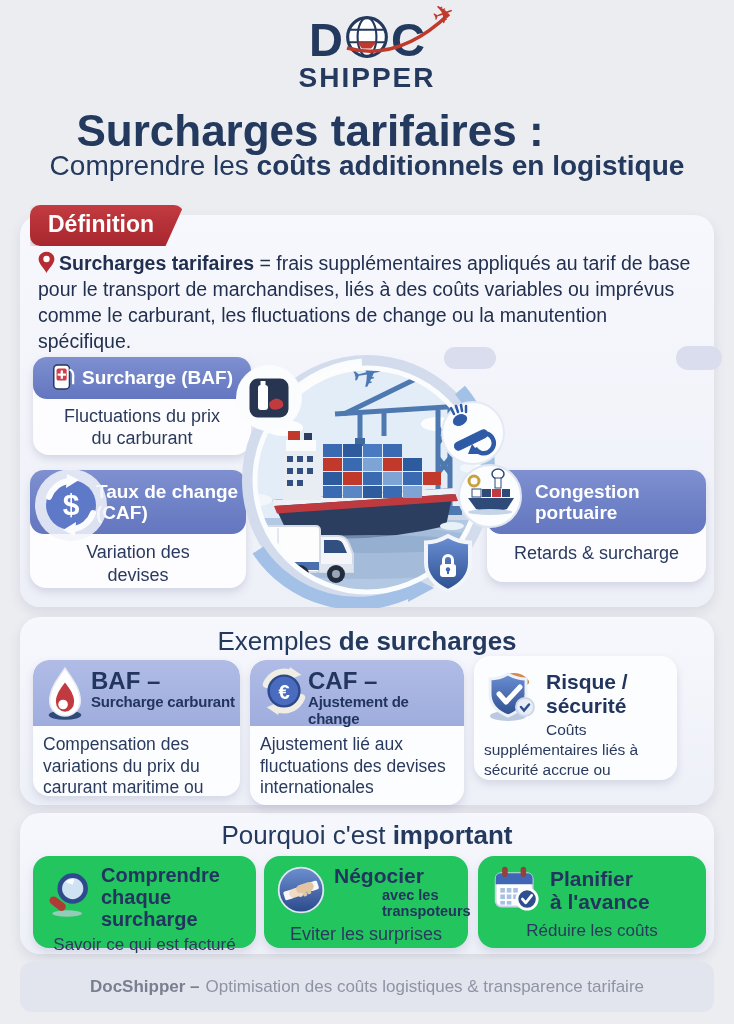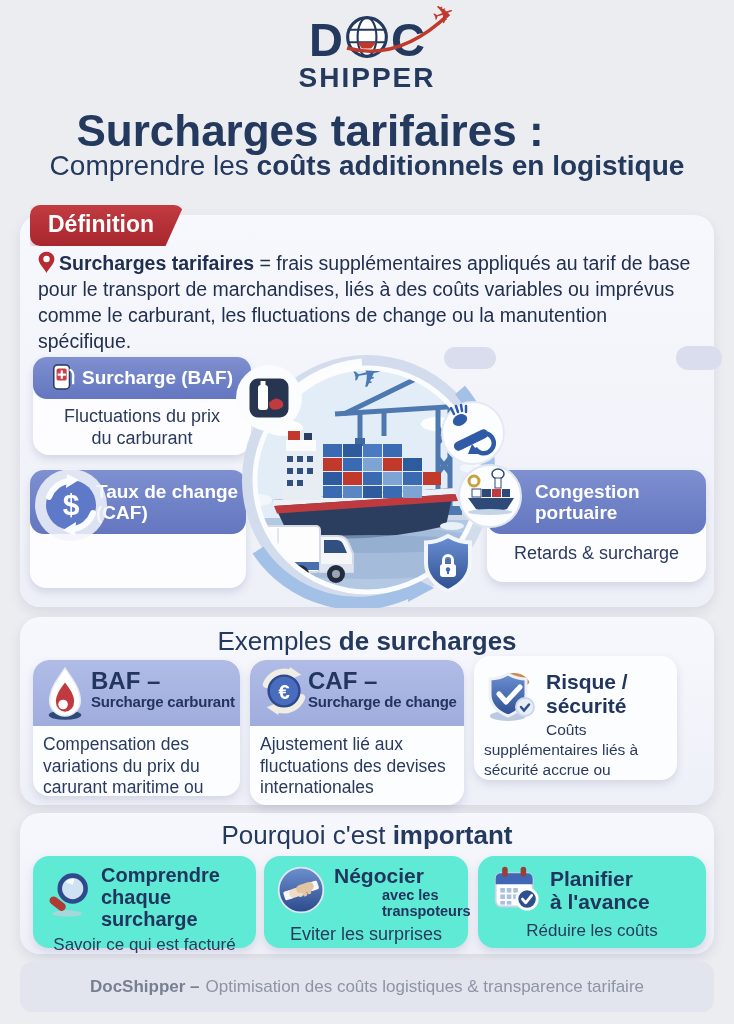--- a/index.html
+++ b/index.html
@@ -81,21 +81,21 @@
 
   .ecard-baf{left:33px;top:660px;width:207px;height:136px;}
   .ecard-caf{left:250px;top:660px;width:214px;height:145px;}
 
   .ecard-risk{left:474px;top:656px;width:203px;height:124px;padding:10px 8px 8px 10px;box-sizing:border-box;}
   .risk-ico{float:left;width:56px;height:56px;margin:2px 6px 2px 0;}
   .risk-title{font-size:21px;font-weight:800;color:#22355e;padding-top:4px;}
   .risk-body{font-size:15.5px;line-height:1.3;color:#2a3a5e;margin-top:2px;}
 
   
-  .wcard{position:absolute;top:856px;height:92px;background:#5eead4;border-radius:16px;z-index:2;
+  .wcard{position:absolute;top:856px;height:92px;background:#22c55e;border-radius:16px;z-index:2;
          box-shadow:0 4px 9px rgba(90,100,140,.18);box-sizing:border-box;padding-top:8px;}
   .wrow{display:flex;align-items:center;gap:8px;padding-left:12px;}
   .wtitle{font-size:20px;font-weight:800;color:#22355e;line-height:1.1;}
   .wsub{font-size:14.5px;font-weight:600;color:#22355e;margin-left:48px;}
   .wbody{text-align:center;font-size:17px;color:#2a3a5e;margin-top:5px;}
   .wcard-1{left:33px;width:223px;}
   .wcard-2{left:264px;width:204px;}
   .wcard-3{left:478px;width:228px;}
 
   
@@ -161,20 +161,21 @@
       <span>Surcharge (BAF)</span>
     </div>
     <div class="dbody">Fluctuations du prix du carburant</div>
   </div>
 
 
   <div class="dcard dcard-bl">
     <div class="dbar">
         <span>Taux de change (CAF)</span>
       </div>
+    <div class="dbody">Variation des devises</div>
   </div>
 
   <div class="dcard dcard-br">
     <div class="dbar">
         <span>Congestion portuaire</span>
       </div>
     <div class="dbody">Retards &amp; surcharge</div>
   </div>
 
   <div class="fx-icon">
@@ -374,21 +375,21 @@
         <svg width="50" height="52" viewBox="0 0 52 54">
           <path d="M8,20 a20,20 0 0 1 26,-11" stroke="#efede4" stroke-width="8" fill="none" stroke-linecap="round"></path>
           <polygon points="32,2 44,10 30,16" fill="#efede4"></polygon>
           <path d="M44,34 a20,20 0 0 1 -26,11" stroke="#efede4" stroke-width="8" fill="none" stroke-linecap="round"></path>
           <polygon points="20,52 8,44 22,38" fill="#efede4"></polygon>
           <circle cx="26" cy="27" r="16" fill="#4a6cbe" stroke="#2e4a8c" stroke-width="2.5"></circle>
           <text x="26" y="35" font-size="21" font-weight="bold" fill="#fff" text-anchor="middle" font-family="Liberation Sans, sans-serif">€</text>
         </svg>
       </span>
       <div class="etitle">CAF –</div>
-      <div class="esub">Surcharge de change</div>
+      <div class="esub">Ajustement de change</div>
     </div>
     <div class="ebody">Ajustement lié aux fluctuations des devises internationales</div>
   </div>
 
   <div class="ecard ecard-risk">
     <span class="risk-ico">
       <svg width="56" height="56" viewBox="0 0 56 56">
         <path d="M22,10 a14,12 0 0 1 20,4" stroke="#d08a52" stroke-width="6" fill="none" stroke-linecap="round"></path>
         <ellipse cx="24" cy="48" rx="18" ry="5" fill="#8fa9cc" opacity="0.6"></ellipse>
         <path d="M24,6 c7,4 13,5 18,5 v15 c0,11 -8,18 -18,22 c-10,-4 -18,-11 -18,-22 v-15 c5,0 11,-1 18,-5 z" fill="url(#riskg)" stroke="#eef2f8" stroke-width="3"></path>

